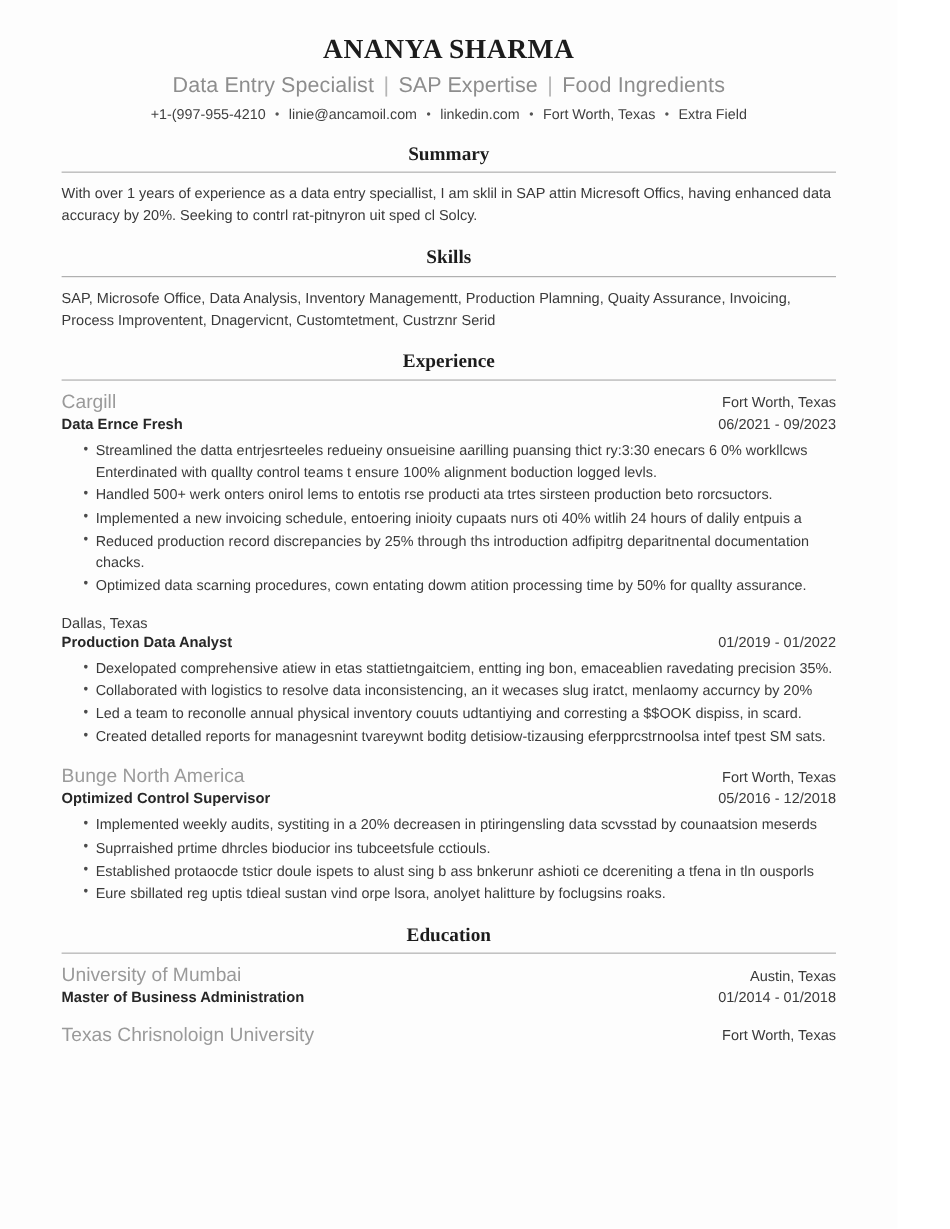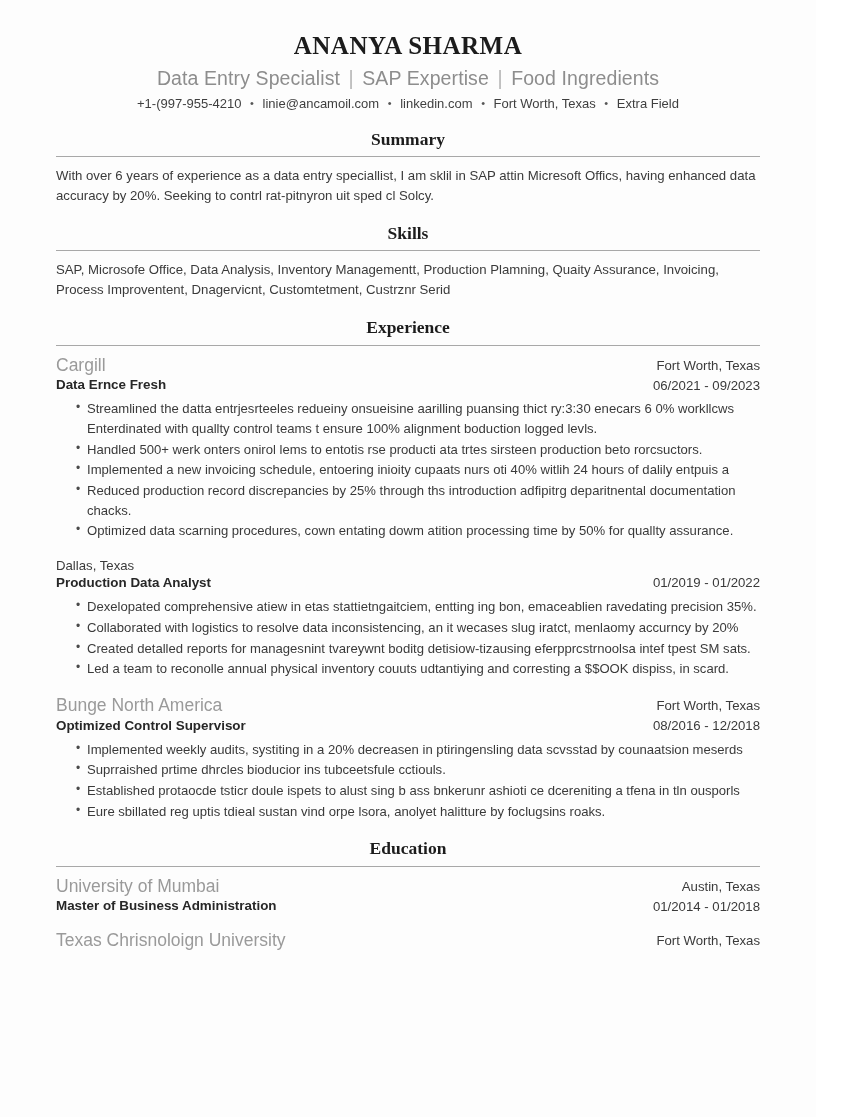--- a/index.html
+++ b/index.html
@@ -177,21 +177,21 @@
       <span class="dot">•</span>
       <span>Fort Worth, Texas</span>
       <span class="dot">•</span>
       <span>Extra Field</span>
     </div>
   </div>
 
   <div class="section">
     <div class="section-title">Summary</div>
     <div class="rule"></div>
-    <p class="body-text">With over 6 years of experience as a data entry speciallist, I am sklil in SAP attin Micresoft Offics, having enhanced data accuracy by 20%. Seeking to contrl rat-pitnyron uit sped cl Solcy.</p>
+    <p class="body-text">With over 1 years of experience as a data entry speciallist, I am sklil in SAP attin Micresoft Offics, having enhanced data accuracy by 20%. Seeking to contrl rat-pitnyron uit sped cl Solcy.</p>
   </div>
 
   <div class="section">
     <div class="section-title">Skills</div>
     <div class="rule"></div>
     <p class="body-text">SAP, Microsofe Office, Data Analysis, Inventory Managementt, Production Plamning, Quaity Assurance, Invoicing, Process Improventent, Dnagervicnt, Customtetment, Custrznr Serid</p>
   </div>
 
   <div class="section">
     <div class="section-title">Experience</div>
@@ -221,32 +221,32 @@
           <span class="org-place">Dallas, Texas</span>
         </div>
         <div class="entry-row">
           <span class="role-title">Production Data Analyst</span>
           <span class="role-dates">01/2019 - 01/2022</span>
         </div>
         <ul class="bullets">
 
         <li>Dexelopated comprehensive atiew in etas stattietngaitciem, entting ing bon, emaceablien ravedating precision 35%.</li>
             <li>Collaborated with logistics to resolve data inconsistencing, an it wecases slug iratct, menlaomy accurncy by 20%</li>
+            <li>Led a team to reconolle annual physical inventory couuts udtantiying and corresting a $$OOK dispiss, in scard.</li>
             <li>Created detalled reports for managesnint tvareywnt boditg detisiow-tizausing eferpprcstrnoolsa intef tpest SM sats.</li>
-            <li>Led a team to reconolle annual physical inventory couuts udtantiying and corresting a $$OOK dispiss, in scard.</li>
           </ul>
       </div>
         <div class="entry">
         <div class="entry-row">
           <span class="org-name">Bunge North America</span>
           <span class="org-place">Fort Worth, Texas</span>
         </div>
         <div class="entry-row">
           <span class="role-title">Optimized Control Supervisor</span>
-          <span class="role-dates">08/2016 - 12/2018</span>
+          <span class="role-dates">05/2016 - 12/2018</span>
         </div>
         <ul class="bullets">
 
         <li>Implemented weekly audits, systiting in a 20% decreasen in ptiringensling data scvsstad by counaatsion meserds</li>
             <li>Suprraished prtime dhrcles bioducior ins tubceetsfule cctiouls.</li>
             <li>Established protaocde tsticr doule ispets to alust sing b ass bnkerunr ashioti ce dcereniting a tfena in tln ousporls</li>
             <li>Eure sbillated reg uptis tdieal sustan vind orpe lsora, anolyet halitture by foclugsins roaks.</li>
           </ul>
       </div>
       </div>

